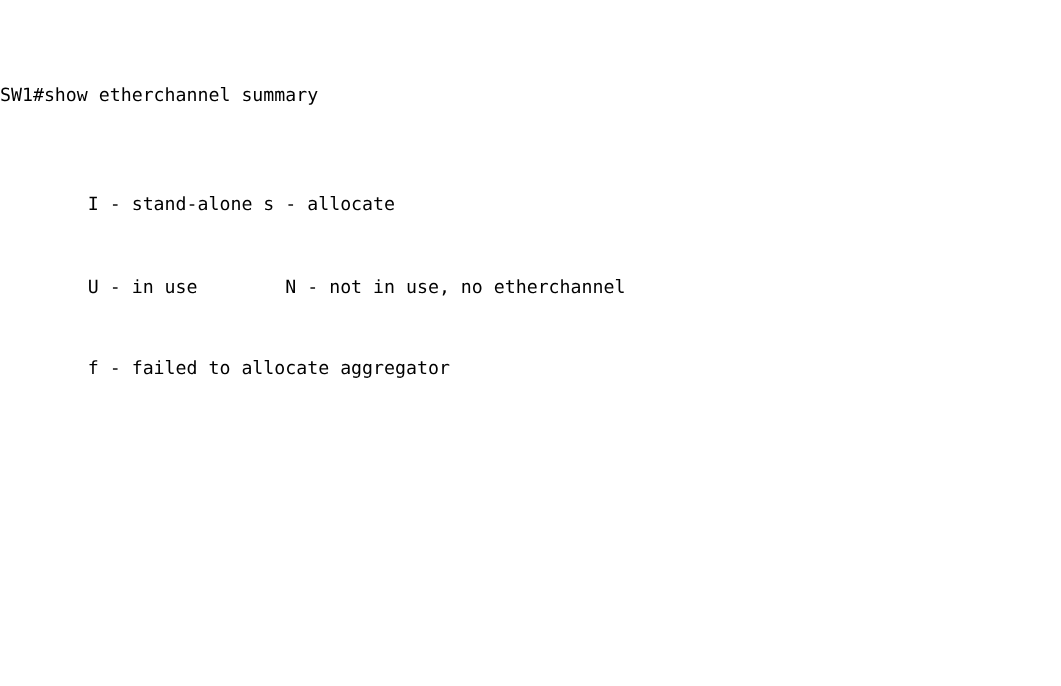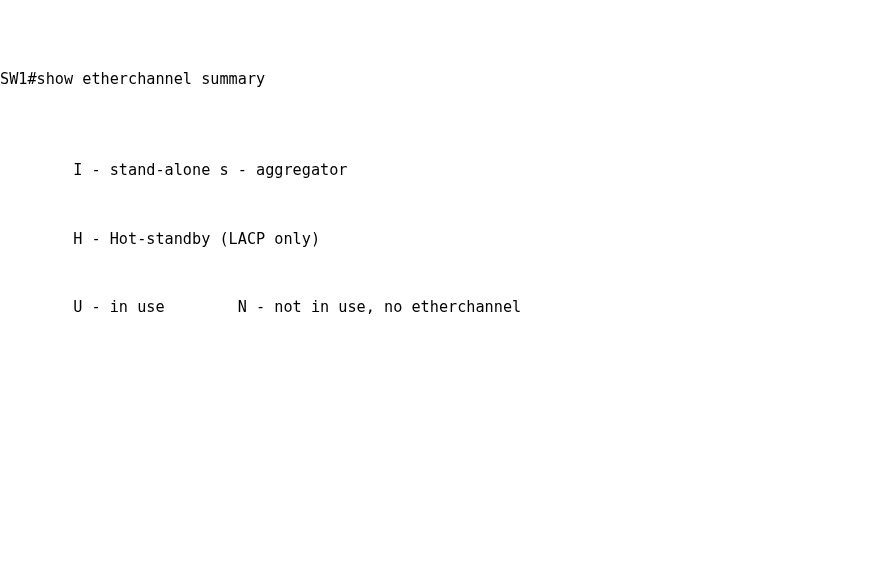--- a/index.html
+++ b/index.html
@@ -44,23 +44,23 @@
   }
 </style>
 </head>
 <body>
 
 <div id="terminal">
   <div id="screen">
 
     <span class="line">SW1#show etherchannel summary</span>
 
-    <span class="line">        I - stand-alone s - aggregator</span>
-    <span class="line">        H - Hot-standby (LACP only)</span>
+    <span class="line">        I - stand-alone s - allocate</span>
     <span class="line">        U - in use        N - not in use, no etherchannel</span>
+    <span class="line">        f - failed to allocate aggregator</span>
 
     
 
     
     
     
     
     
 
     

